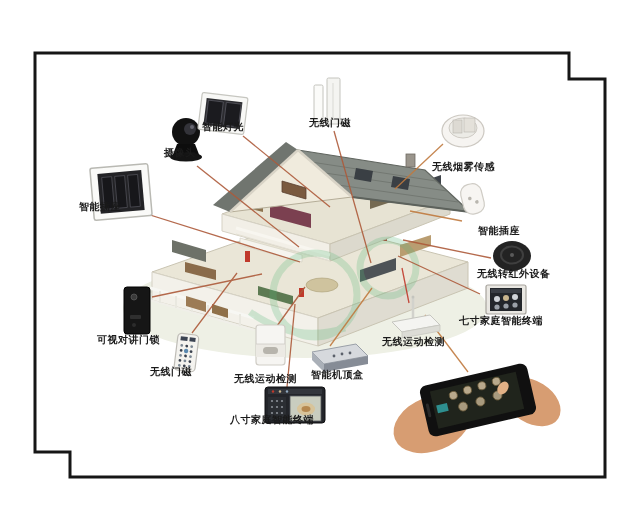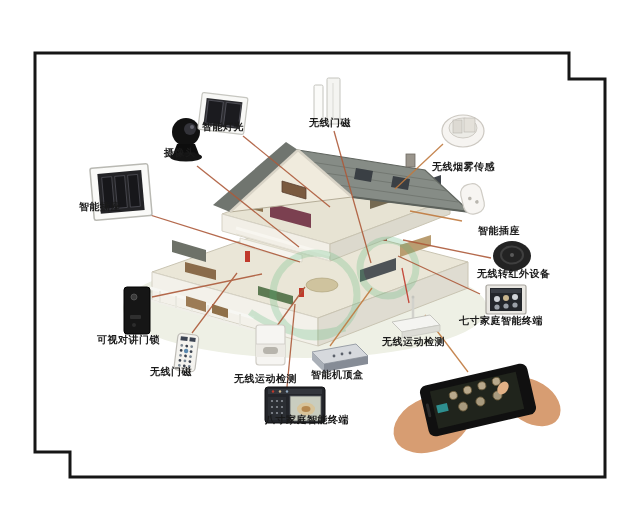--- a/index.html
+++ b/index.html
@@ -18,21 +18,21 @@
   .lbl-doormag{left:309px;top:116px;}
   .lbl-smoke{left:432px;top:160px;}
   .lbl-socket{left:464px;top:224px;margin-left:14px;}
   .lbl-ir{left:477px;top:267px;}
   .lbl-term7{left:459px;top:314px;}
   .lbl-lock{left:97px;top:333px;}
   .lbl-remote{left:150px;top:365px;}
   .lbl-motion{left:234px;top:372px;}
   .lbl-settop{left:311px;top:368px;text-align:center;}
   .lbl-router{left:382px;top:335px;}
-  .lbl-term8{left:265px;top:413px;}
+  .lbl-term8{left:230px;top:413px;}
 </style>
 </head>
 <body>
 
 <div class="canvas">
 
   <svg width="640" height="531" viewBox="0 0 640 531">
 
     <path d="M35,53 H569 V79 H605 V477 H70 V452 H35 Z" fill="none" stroke="#161616" stroke-width="3"></path>
 

